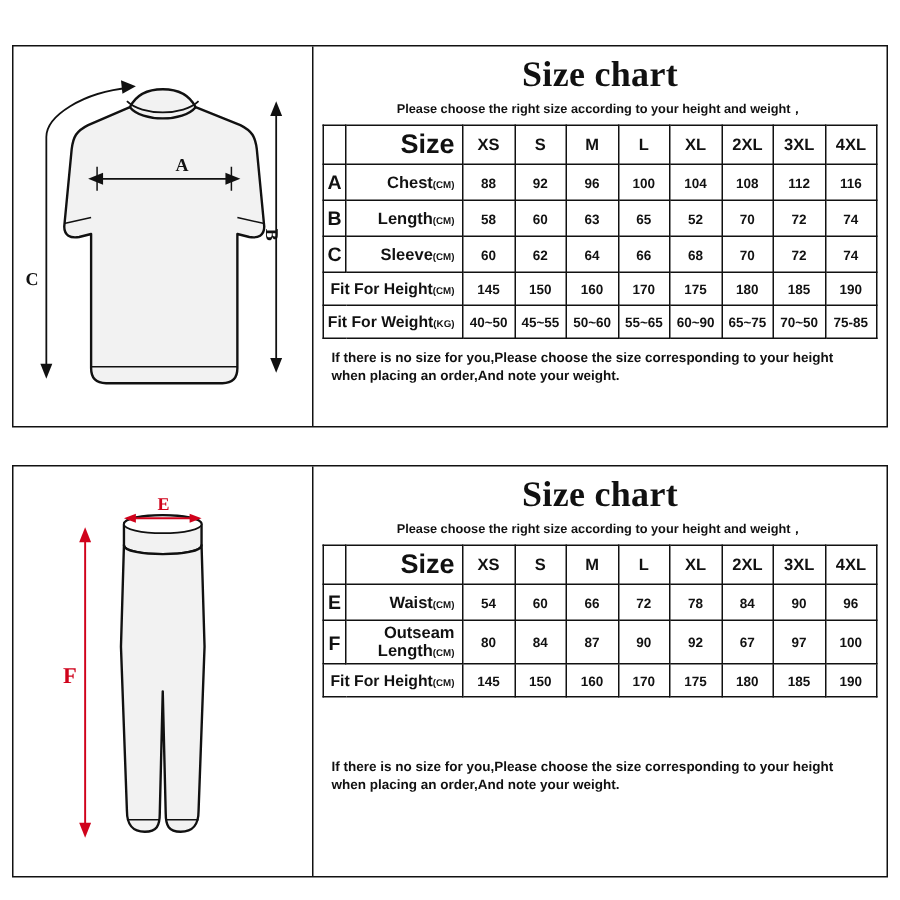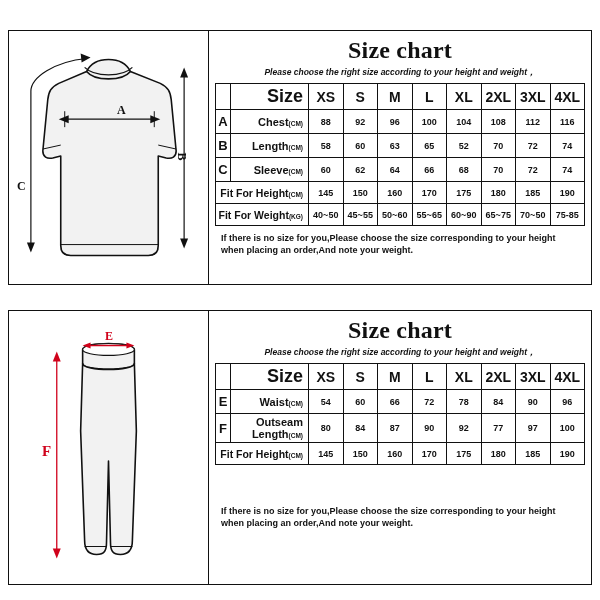--- a/index.html
+++ b/index.html
@@ -42,21 +42,20 @@
     font-size:24px;
     letter-spacing:.2px;
     margin:2px 0 3px 0;
     font-family:"Liberation Serif", serif;
   }
   .chart-sub{
     text-align:center;
     font-size:8.5px;
     font-weight:bold;
     margin-bottom:4px;
-    font-style:italic;
   }
   .chart-note{
     font-size:9px;
     font-weight:bold;
     line-height:1.35;
     margin-top:6px;
     padding:0 6px;
   }
 
   table{
@@ -68,21 +67,21 @@
     border:1px solid #111;
     text-align:center;
     font-size:9px;
     padding:2px 0;
     font-weight:bold;
   }
   .letter-col{width:14px;font-size:13px;font-weight:bold;}
   .label-col{width:78px;text-align:right;padding-right:5px;font-size:11px;}
   .label-col .unit{font-size:6.5px;font-weight:bold;}
   .hdr-size{font-size:18px;text-align:right;padding-right:5px;}
-  .hdr-cell{font-size:14px;font-weight:bold;}
+  .hdr-cell{font-size:11px;font-weight:bold;}
   .tall td{height:19px;}
   .fit-row td{height:17px;}
   .fit-label{font-size:10.5px;text-align:right;padding-right:5px;}
   .fit-label .unit{font-size:6.5px;}
 
   
   .art{position:absolute;left:0;top:0;width:100%;height:100%;}
   .dim-label{
     position:absolute;
     font-size:12px;
@@ -311,21 +310,21 @@
         </tr>
 
         <tr class="tall">
           <td class="letter-col">F</td>
           <td class="label-col"><span>Outseam Length</span><span class="unit">(CM)</span></td>
           <td>80</td>
           <td>84</td>
           <td>87</td>
           <td>90</td>
           <td>92</td>
-          <td>77</td>
+          <td>67</td>
           <td>97</td>
           <td>100</td>
         </tr>
 
         <tr class="fit-row">
           <td class="fit-label" colspan="2"><span>Fit For Height</span><span class="unit">(CM)</span></td>
           <td>145</td>
           <td>150</td>
           <td>160</td>
           <td>170</td>

